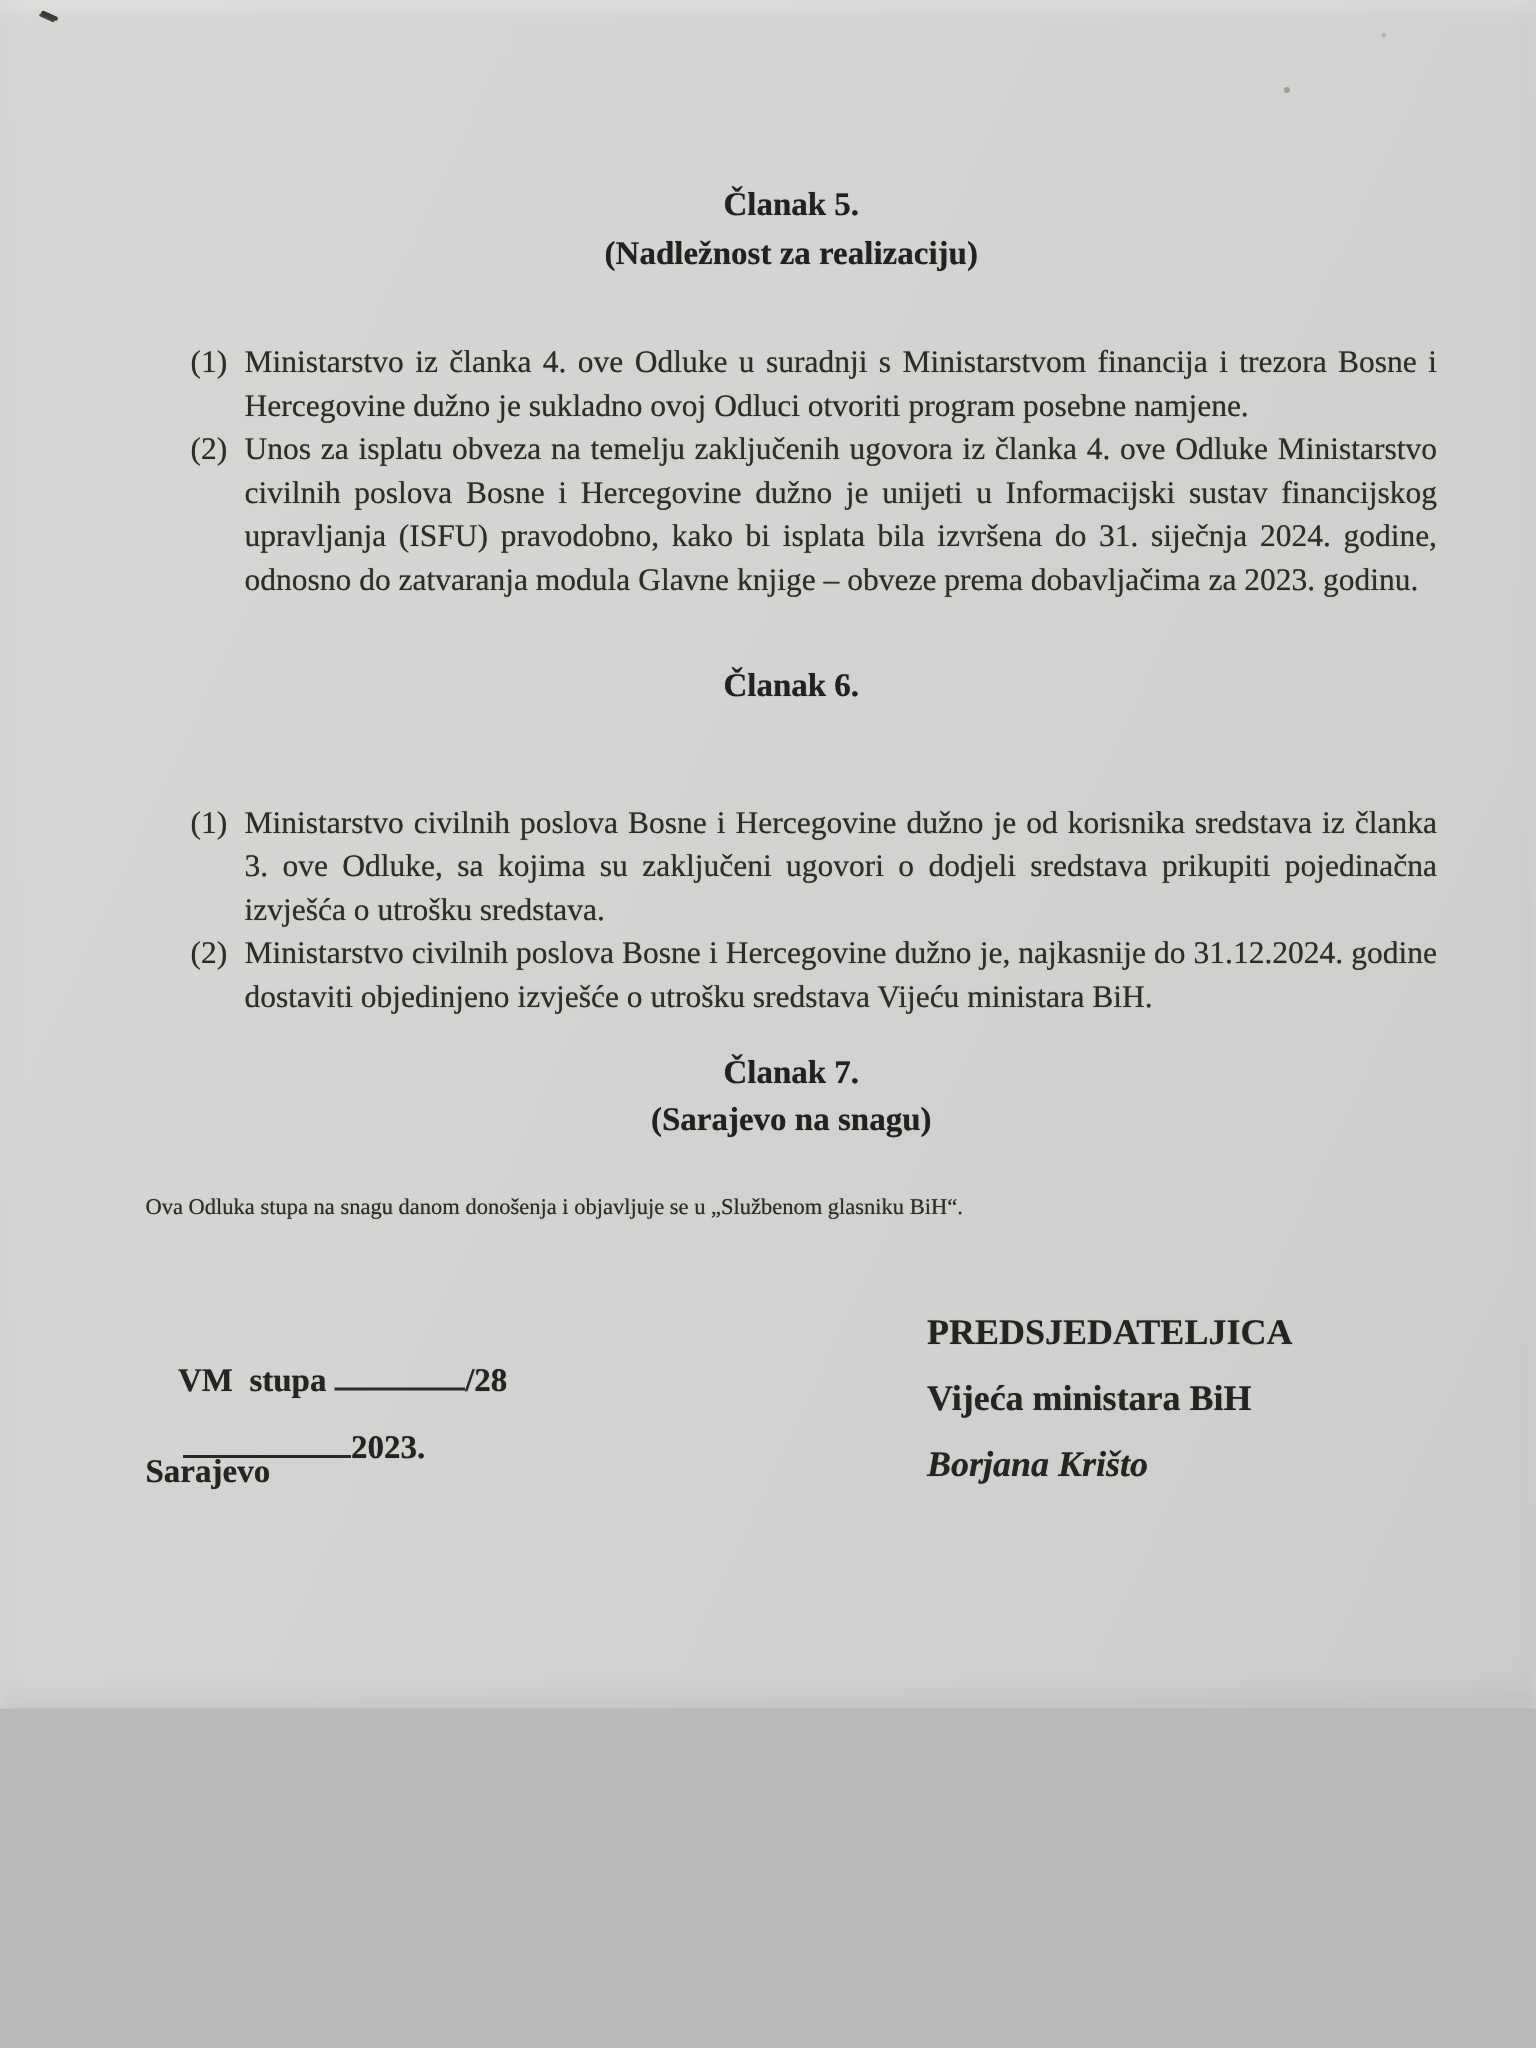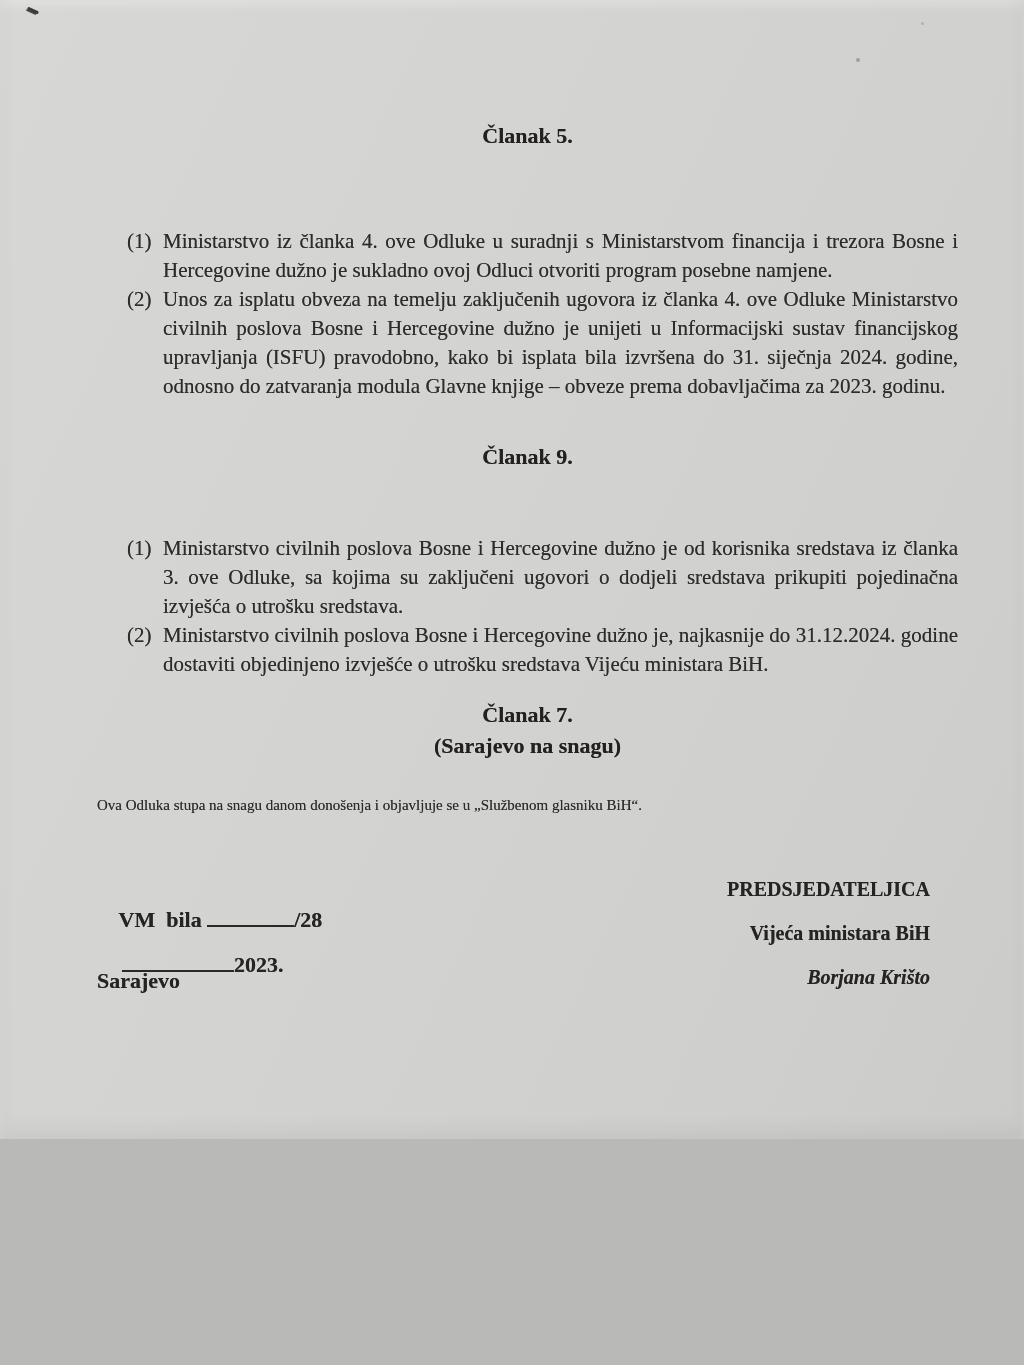--- a/index.html
+++ b/index.html
@@ -66,66 +66,67 @@
   #sig-l2{top:923px;left:100px;}
   #sig-l3{top:967px;font-family:Liberation Serif, serif;}
   .blank{
     display:inline-block;height:0.82em;
     border-bottom:2.5px solid #2b2927;
   }
   .blank.w1{width:87px;}
   .blank.w2{width:112px;}
 
   .sig-right{
-    position:absolute;left:638px;top:875px;width:292px;
-    text-align:right;font-weight:bold;font-size:20px;line-height:28px;
+    position:absolute;left:618px;top:875px;width:292px;
+    text-align:left;font-weight:bold;font-size:24px;line-height:28px;
     color:#262422;
   }
   .sig-right .line{margin:0 0 16px 0;}
   .sig-right .italic{font-style:italic;}
 </style>
 </head>
 <body>
 
 <div class="doc">
 
   <div class="pen-mark"></div>
   <div class="speck s1"></div>
   <div class="speck s2"></div>
 
   <h2 class="heading" id="a5-title">Članak 5.</h2>
+  <h3 class="heading" id="a5-sub">(Nadležnost za realizaciju)</h3>
   <div class="list" id="a5-list">
     <div class="item">
       <span class="marker">(1)</span>
       <span class="text">Ministarstvo iz članka 4. ove Odluke u suradnji s Ministarstvom financija i trezora Bosne i Hercegovine dužno je sukladno ovoj Odluci otvoriti program posebne namjene.</span>
     </div>
     <div class="item">
       <span class="marker">(2)</span>
       <span class="text">Unos za isplatu obveza na temelju zaključenih ugovora iz članka 4. ove Odluke Ministarstvo civilnih poslova Bosne i Hercegovine dužno je unijeti u Informacijski sustav financijskog upravljanja (ISFU) pravodobno, kako bi isplata bila izvršena do 31. siječnja 2024. godine, odnosno do zatvaranja modula Glavne knjige – obveze prema dobavljačima za 2023. godinu.</span>
     </div>
   </div>
 
-  <h2 class="heading" id="a6-title">Članak 9.</h2>
+  <h2 class="heading" id="a6-title">Članak 6.</h2>
   <div class="list" id="a6-list">
     <div class="item">
       <span class="marker">(1)</span>
       <span class="text">Ministarstvo civilnih poslova Bosne i Hercegovine dužno je od korisnika sredstava iz članka 3. ove Odluke, sa kojima su zaključeni ugovori o dodjeli sredstava prikupiti pojedinačna izvješća o utrošku sredstava.</span>
     </div>
     <div class="item">
       <span class="marker">(2)</span>
       <span class="text">Ministarstvo civilnih poslova Bosne i Hercegovine dužno je, najkasnije do 31.12.2024. godine dostaviti objedinjeno izvješće o utrošku sredstava Vijeću ministara BiH.</span>
     </div>
   </div>
 
   <h2 class="heading" id="a7-title">Članak 7.</h2>
   <h3 class="heading" id="a7-sub">(Sarajevo na snagu)</h3>
   <p id="a7-par">Ova Odluka stupa na snagu danom donošenja i objavljuje se u „Službenom glasniku BiH“.</p>
 
   <div class="sig-left" id="sig-l1">
-    <span>VM  bila </span><span class="blank w1"></span><span>/28</span>
+    <span>VM  stupa </span><span class="blank w1"></span><span>/28</span>
   </div>
   <div class="sig-left" id="sig-l2">
     <span class="blank w2"></span><span>2023.</span>
   </div>
   <div class="sig-left" id="sig-l3">Sarajevo</div>
 
   <div class="sig-right">
     <div class="line">PREDSJEDATELJICA</div>
     <div class="line">Vijeća ministara BiH</div>
     <div class="line italic">Borjana Krišto</div>

